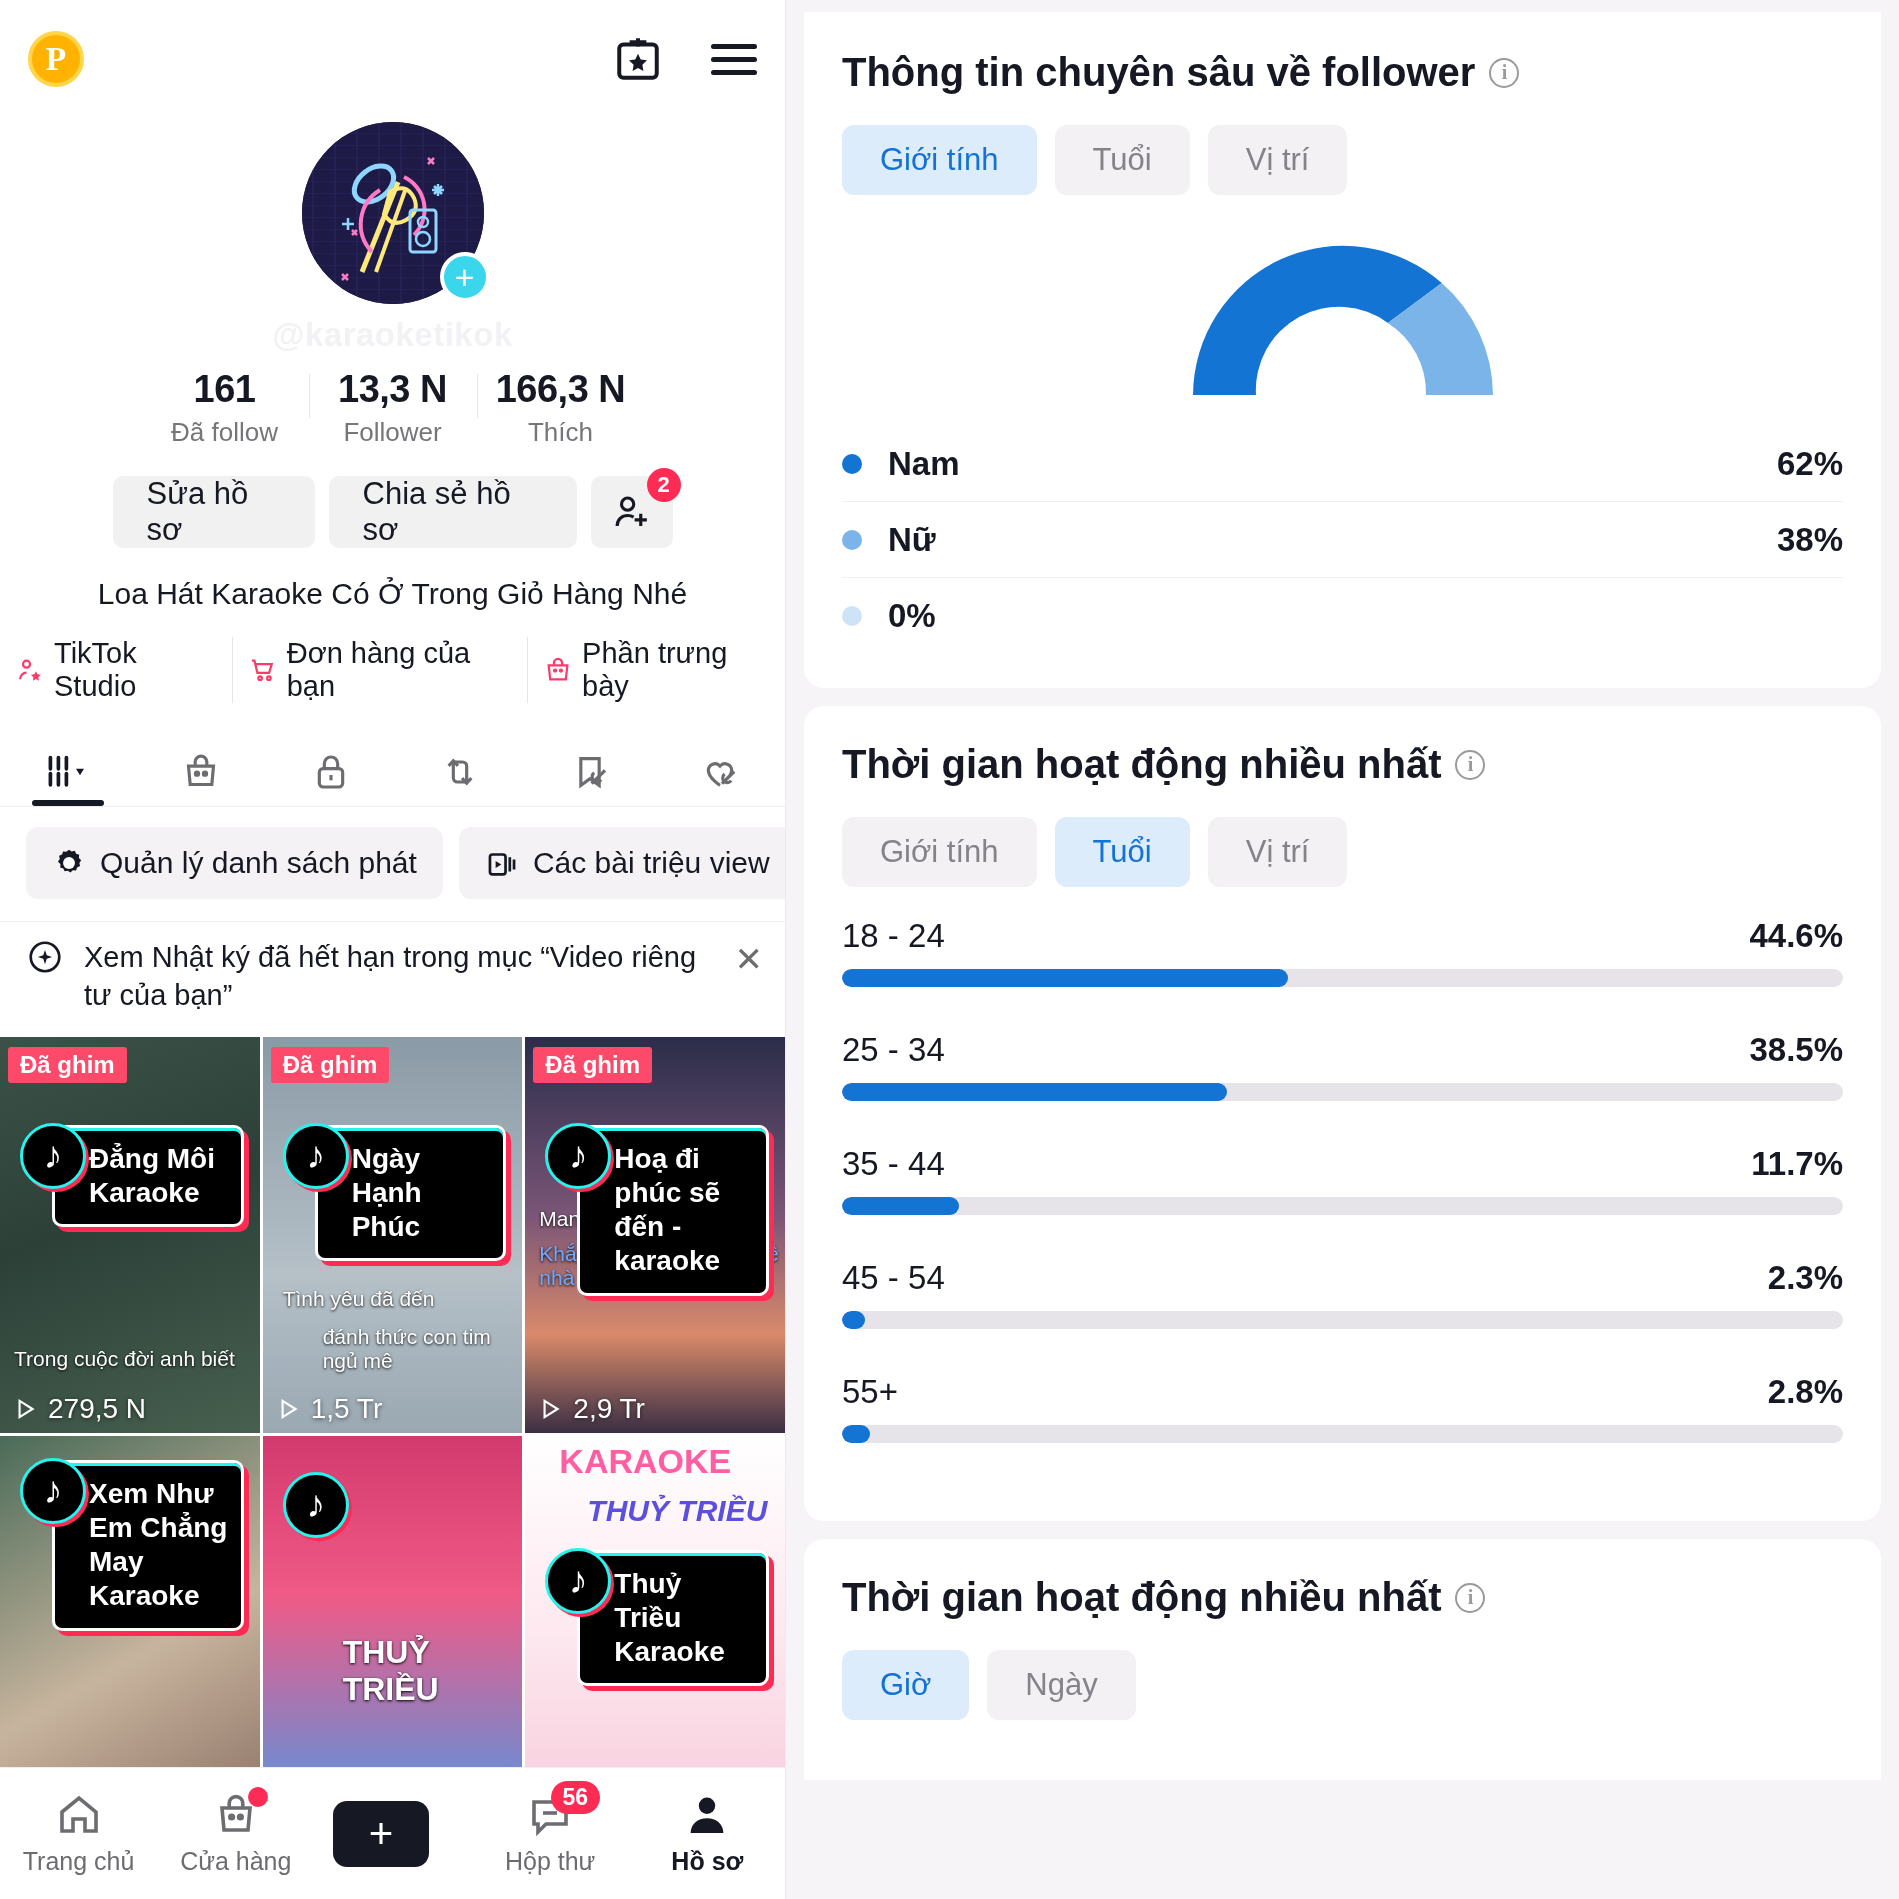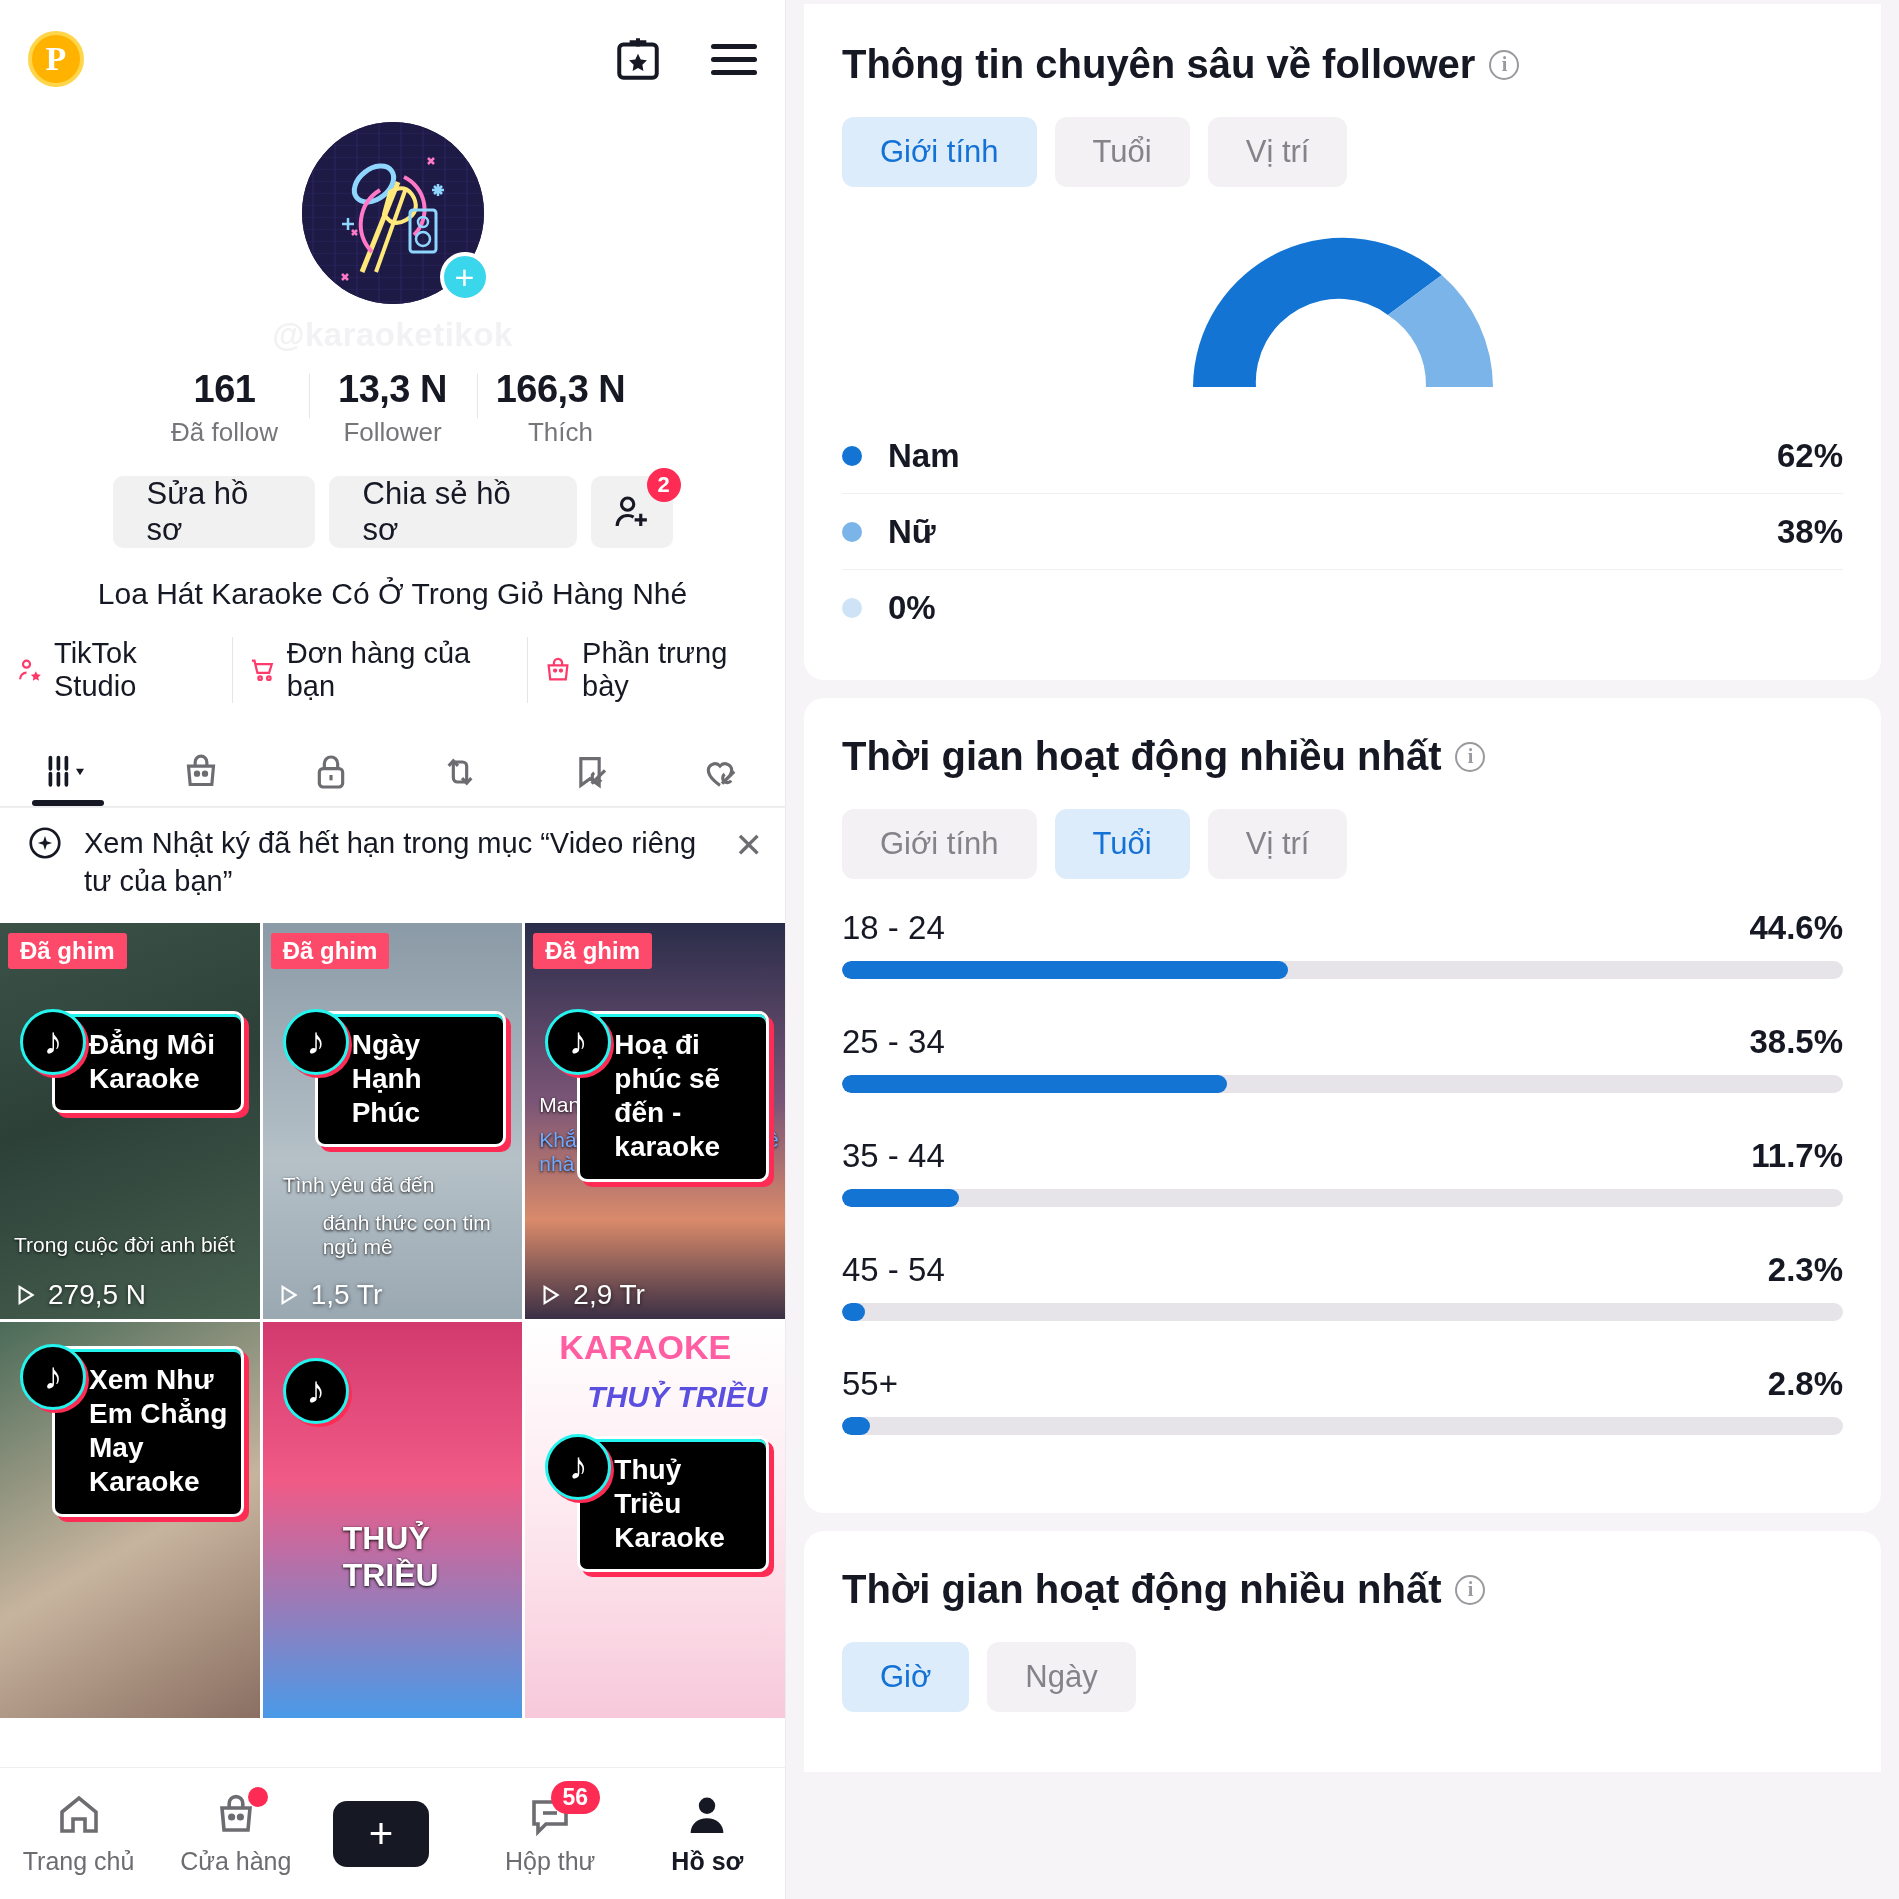--- a/index.html
+++ b/index.html
@@ -182,21 +182,21 @@
   }
   .addbtn::before, .addbtn::after {
     content: ""; position: absolute; top: 0; width: 22px; height: 66px; border-radius: 12px; z-index: -1;
   }
   .addbtn::before { left: -9px; background: #25f4ee; }
   .addbtn::after  { right: -9px; background: #fe2c55; }
 
   
   .right {
     width: 1113px; height: 1899px; background: #f6f4f7;
-    padding: 4px 18px; overflow: hidden;
+    padding: 12px 18px; overflow: hidden;
   }
   .card {
     background: #fff; border-radius: 20px; margin-bottom: 18px;
     padding: 36px 38px 34px;
   }
   .card.first { margin-top: 0; padding-top: 38px; border-radius: 0 0 20px 20px; }
   .card-title {
     font-size: 40px; font-weight: bold; color: #161823;
     display: flex; align-items: center; gap: 14px;
   }
@@ -398,20 +398,37 @@
       </div>
       <div class="tab">
         <svg width="42" height="40" viewBox="0 0 24 24" fill="none" stroke="#6d6c71" stroke-width="1.9">
           <path d="M12 20s-7-4.4-7-9a4 4 0 017-2.6A4 4 0 0119 11c0 1-.4 2-1 3"></path>
           <path d="M14.8 13.3a2.8 2.8 0 103.9 3.9"></path>
             <path d="M13.2 19l7.3-7.3" stroke-width="2"></path>
         </svg>
       </div>
     </div>
 
+    <div class="quick">
+      <div class="chip">
+        <svg width="34" height="34" viewBox="0 0 24 24" fill="#161823">
+          <path d="M12 2.6l1.9 1.3 2.2-.6.9 2.1 2.2.7-.2 2.3 1.6 1.7-1.3 1.9.5 2.2-2.1.9-.7 2.2-2.3-.2-1.7 1.6-1.9-1.3-2.2.5-.9-2.1-2.2-.7.2-2.3L4.2 11l1.3-1.9-.5-2.2 2.1-.9.7-2.2 2.3.2z"></path>
+          <circle cx="12" cy="12" r="4.2" fill="#fff"></circle>
+        </svg>
+        <span>Quản lý danh sách phát</span>
+      </div>
+      <div class="chip">
+        <svg width="34" height="34" viewBox="0 0 24 24" fill="none" stroke="#161823" stroke-width="1.9">
+          <rect x="3.5" y="6" width="11" height="14" rx="1.8"></rect>
+          <path d="M17.5 8v10M20.5 9.5v7"></path>
+          <path d="M7.5 10.5l4 2.5-4 2.5z" fill="#161823" stroke="none"></path>
+        </svg>
+        <span>Các bài triệu view</span>
+      </div>
+    </div>
 
     <div class="notice">
       <svg width="38" height="38" viewBox="0 0 24 24" fill="none" stroke="#161823" stroke-width="1.7">
         <circle cx="12" cy="12" r="9"></circle>
         <path d="M12 7.5l1.1 3.4 3.4 1.1-3.4 1.1L12 16.5l-1.1-3.4L7.5 12l3.4-1.1z" fill="#161823" stroke="none"></path>
       </svg>
       <div class="txt">Xem Nhật ký đã hết hạn trong mục “Video riêng tư của bạn”</div>
       <div class="x">✕</div>
     </div>
 

